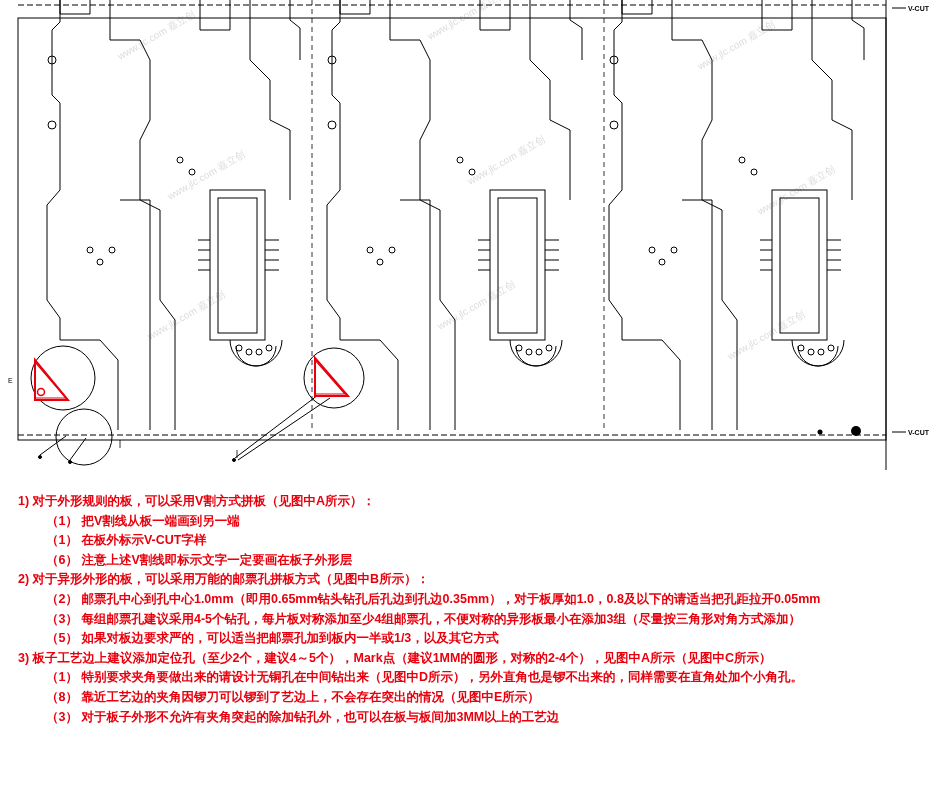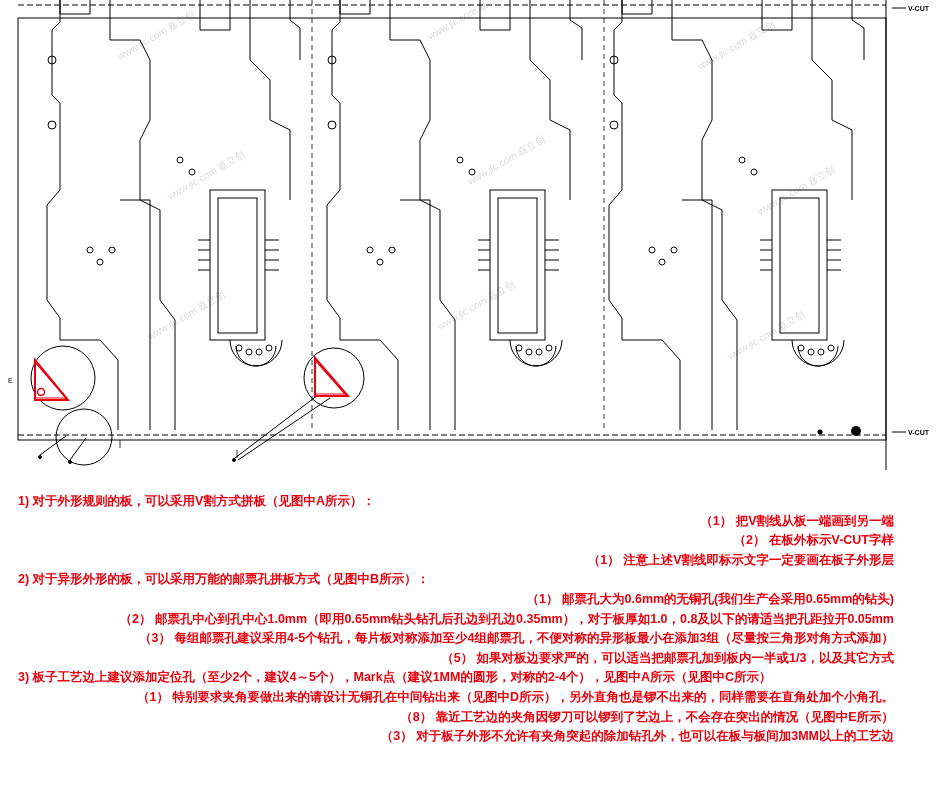--- a/index.html
+++ b/index.html
@@ -42,21 +42,20 @@
     line-height: 19.6px;
     font-family: "Liberation Sans", sans-serif;
   }
   .note-item {
     padding-left: 18px;
     white-space: nowrap;
   }
   .note-sub {
     padding-left: 46px;
     white-space: nowrap;
-    text-align: right;
   }
   .note-item, .note-sub {
     font-weight: bold;
   }
 </style>
 </head>
 <body>
 
 <div id="page">
 
@@ -226,28 +225,27 @@
     </svg>
   </div>
 
   <div id="notes">
 
     <div class="note-item">
       <span>1)</span>
       <span>对于外形规则的板，可以采用V割方式拼板（见图中A所示）：</span>
     </div>
     <div class="note-sub">（1） 把V割线从板一端画到另一端</div>
-    <div class="note-sub">（2） 在板外标示V-CUT字样</div>
-    <div class="note-sub">（1） 注意上述V割线即标示文字一定要画在板子外形层</div>
+    <div class="note-sub">（1） 在板外标示V-CUT字样</div>
+    <div class="note-sub">（6） 注意上述V割线即标示文字一定要画在板子外形层</div>
 
     <div class="note-item">
       <span>2)</span>
       <span>对于异形外形的板，可以采用万能的邮票孔拼板方式（见图中B所示）：</span>
     </div>
-    <div class="note-sub">（1） 邮票孔大为0.6mm的无铜孔(我们生产会采用0.65mm的钻头)</div>
     <div class="note-sub">（2） 邮票孔中心到孔中心1.0mm（即用0.65mm钻头钻孔后孔边到孔边0.35mm），对于板厚如1.0，0.8及以下的请适当把孔距拉开0.05mm</div>
     <div class="note-sub">（3） 每组邮票孔建议采用4-5个钻孔，每片板对称添加至少4组邮票孔，不便对称的异形板最小在添加3组（尽量按三角形对角方式添加）</div>
     <div class="note-sub">（5） 如果对板边要求严的，可以适当把邮票孔加到板内一半或1/3，以及其它方式</div>
 
     <div class="note-item">
       <span>3)</span>
       <span>板子工艺边上建议添加定位孔（至少2个，建议4～5个），Mark点（建议1MM的圆形，对称的2-4个），见图中A所示（见图中C所示）</span>
     </div>
 
     <div class="note-sub">（1） 特别要求夹角要做出来的请设计无铜孔在中间钻出来（见图中D所示），另外直角也是锣不出来的，同样需要在直角处加个小角孔。</div>

